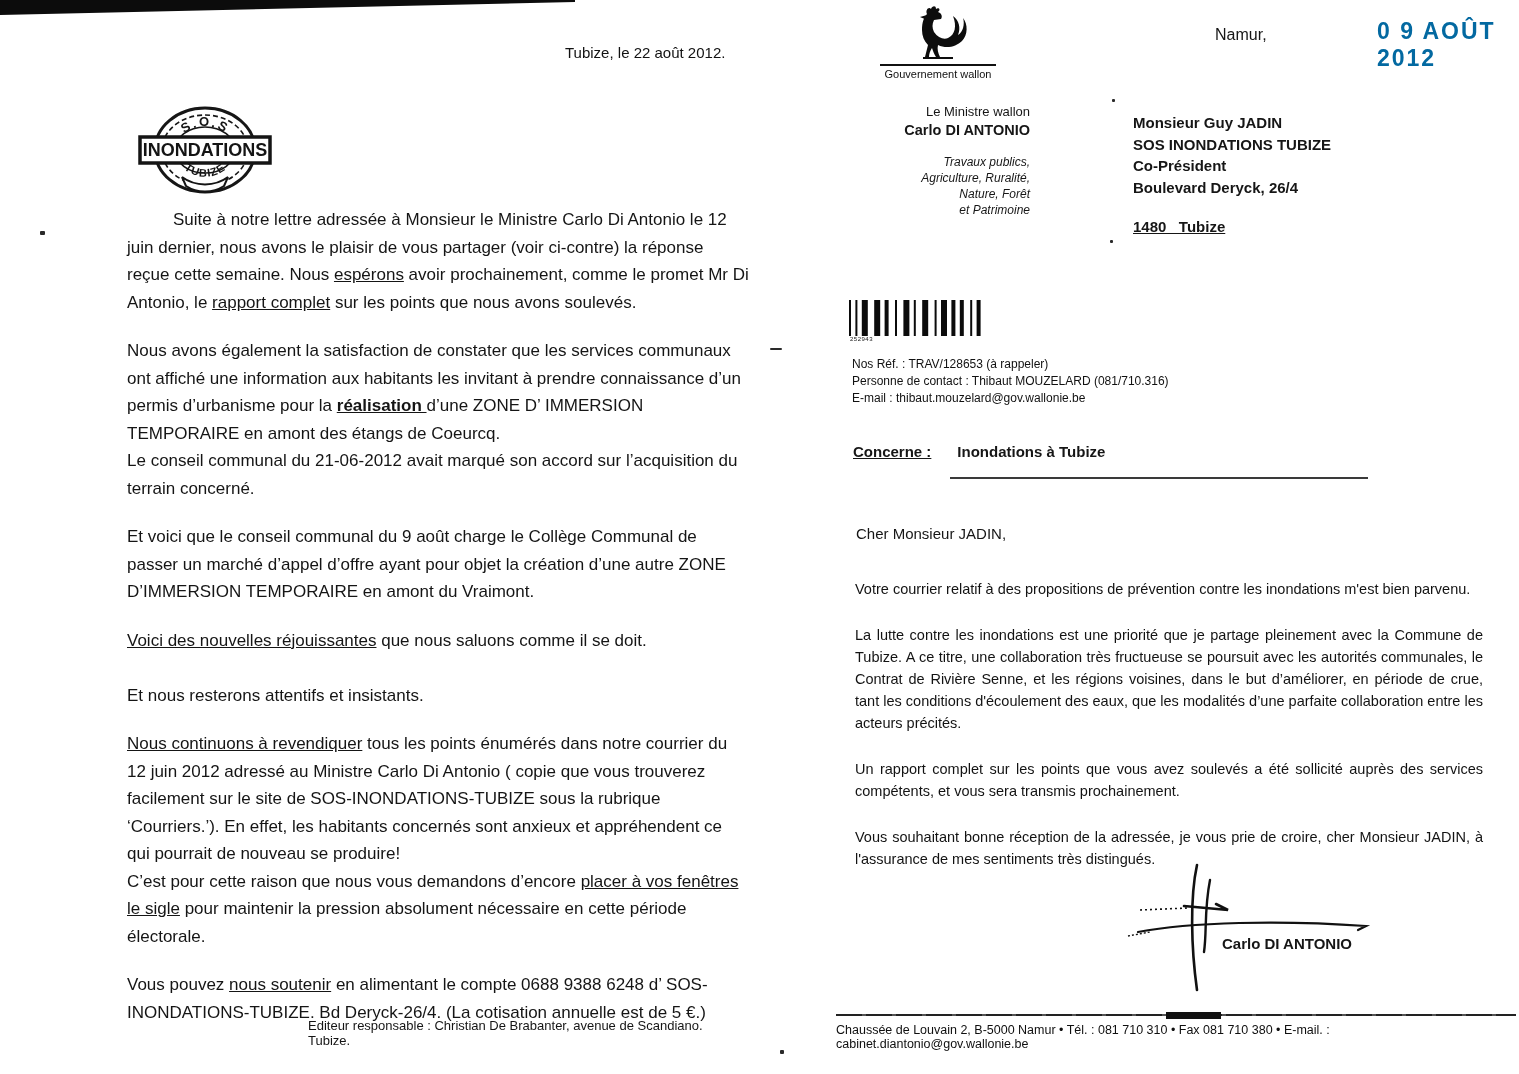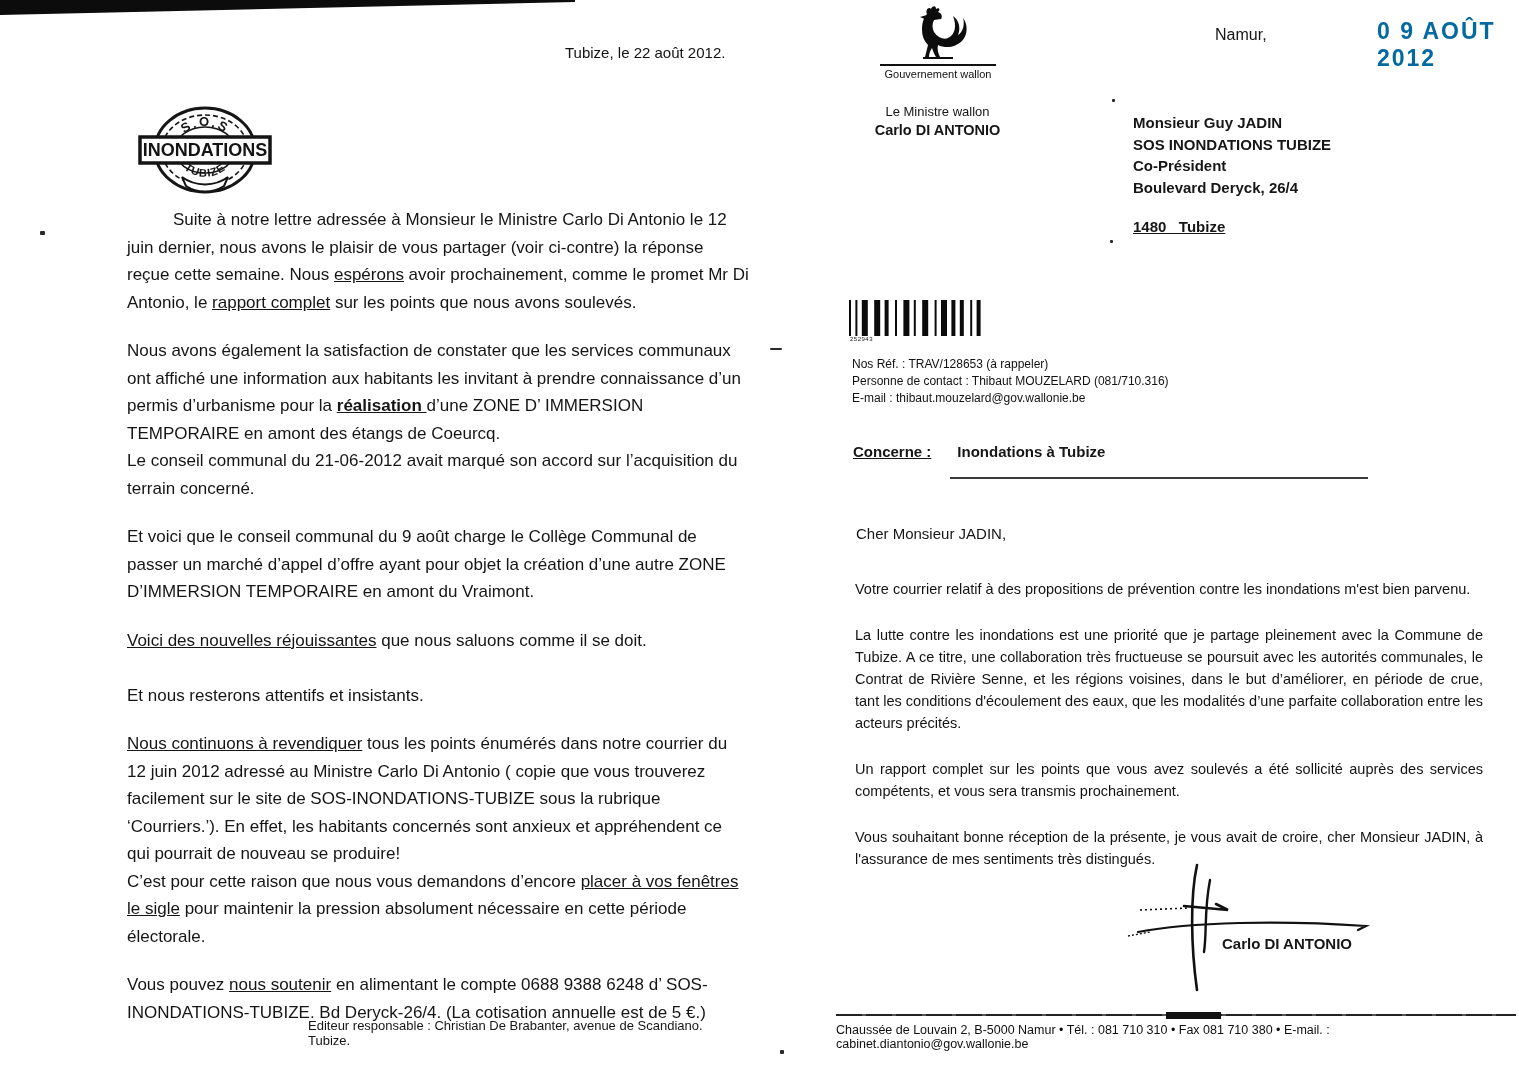--- a/index.html
+++ b/index.html
@@ -22,21 +22,21 @@
   .l-footer { position:absolute; left:308px; top:1018px; width:440px; font-size:13px; color:#151515; }
 
   
   .r-logo { position:absolute; left:878px; top:4px; width:120px; text-align:center; }
   .r-logo svg { display:block; margin:0 auto; }
   .r-logo .ground { height:2px; background:#111; margin:0 2px 2px 2px; }
   .r-logo .caption { font-size:11px; color:#111; }
   .r-place { position:absolute; left:1215px; top:26px; font-size:16px; }
   .r-datestamp { position:absolute; left:1377px; top:18px; font-size:23px; font-weight:bold;
                  letter-spacing:2px; color:#0369a1; }
-  .r-sender { position:absolute; left:845px; top:104px; width:185px; text-align:center; }
+  .r-sender { position:absolute; left:845px; top:104px; width:185px; text-align:right; }
   .r-sender .s1 { font-size:13px; }
   .r-sender .s2 { font-size:14.5px; font-weight:bold; margin-top:3px; }
   .r-sender .s3 { font-style:italic; font-size:12px; line-height:16px; margin-top:16px; }
   .r-recipient { position:absolute; left:1133px; top:112px; font-size:15px; line-height:21.5px; font-weight:700; }
   .r-postal { position:absolute; left:1133px; top:218px; font-size:15px; font-weight:bold;
               text-decoration:underline; white-space:pre; }
   .r-barcode { position:absolute; left:849px; top:300px; width:140px; height:38px; }
   .r-barcode-num { position:absolute; left:850px; top:336px; font-size:6px; letter-spacing:0.5px; }
   .r-refs { position:absolute; left:852px; top:356px; font-size:12px; line-height:17px; color:#111; }
   .r-concerne { position:absolute; left:853px; top:443px; font-size:15px; font-weight:bold; }
@@ -112,20 +112,26 @@
   <div class="ground"></div>
   <div class="caption">Gouvernement wallon</div>
 </div>
 
 <div class="r-place">Namur,</div>
 <div class="r-datestamp">0 9 AOÛT 2012</div>
 
 <div class="r-sender">
   <div class="s1">Le Ministre wallon</div>
   <div class="s2">Carlo DI ANTONIO</div>
+  <div class="s3">
+    <div>Travaux publics,</div>
+    <div>Agriculture, Ruralité,</div>
+    <div>Nature, Forêt</div>
+    <div>et Patrimoine</div>
+  </div>
 </div>
 
 <div class="r-recipient">
   <div>Monsieur Guy JADIN</div>
   <div>SOS INONDATIONS TUBIZE</div>
   <div>Co-Président</div>
   <div>Boulevard Deryck, 26/4</div>
 </div>
 <div class="r-postal">1480   Tubize</div>
 
@@ -164,21 +170,21 @@
   <span class="label">Concerne :</span><span>Inondations à Tubize</span>
 </div>
 <div class="r-rule"></div>
 
 <div class="r-salutation">Cher Monsieur JADIN,</div>
 
 <div class="r-body">
   <p>Votre courrier relatif à des propositions de prévention contre les inondations m'est bien parvenu.</p>
   <p>La lutte contre les inondations est une priorité que je partage pleinement avec la Commune de Tubize. A ce titre, une collaboration très fructueuse se poursuit avec les autorités communales, le Contrat de Rivière Senne, et les régions voisines, dans le but d’améliorer, en période de crue, tant les conditions d'écoulement des eaux, que les modalités d’une parfaite collaboration entre les acteurs précités.</p>
   <p>Un rapport complet sur les points que vous avez soulevés a été sollicité auprès des services compétents, et vous sera transmis prochainement.</p>
-  <p>Vous souhaitant bonne réception de la présente, je vous avait de croire, cher Monsieur JADIN, à l'assurance de mes sentiments très distingués.</p>
+  <p>Vous souhaitant bonne réception de la adressée, je vous prie de croire, cher Monsieur JADIN, à l'assurance de mes sentiments très distingués.</p>
 </div>
 
 <div class="r-signature">
   <svg width="280" height="150" viewBox="0 0 280 150">
     <path d="M77 13 C70 45 71 95 77 138" fill="none" stroke="#111" stroke-width="2.6" stroke-linecap="round"></path>
     <path d="M90 28 C84 58 87 80 84 100" fill="none" stroke="#111" stroke-width="2.4" stroke-linecap="round"></path>
     <path d="M20 58 L68 56" fill="none" stroke="#111" stroke-width="1.6" stroke-dasharray="2 3"></path>
     <path d="M64 54 L108 58 L96 52" fill="none" stroke="#111" stroke-width="2.6" stroke-linecap="round"></path>
     <path d="M18 80 C70 70 160 68 246 74 L238 78" fill="none" stroke="#111" stroke-width="2.2" stroke-linecap="round"></path>
     <path d="M8 84 L30 80" fill="none" stroke="#111" stroke-width="1.4" stroke-dasharray="2 2"></path>

